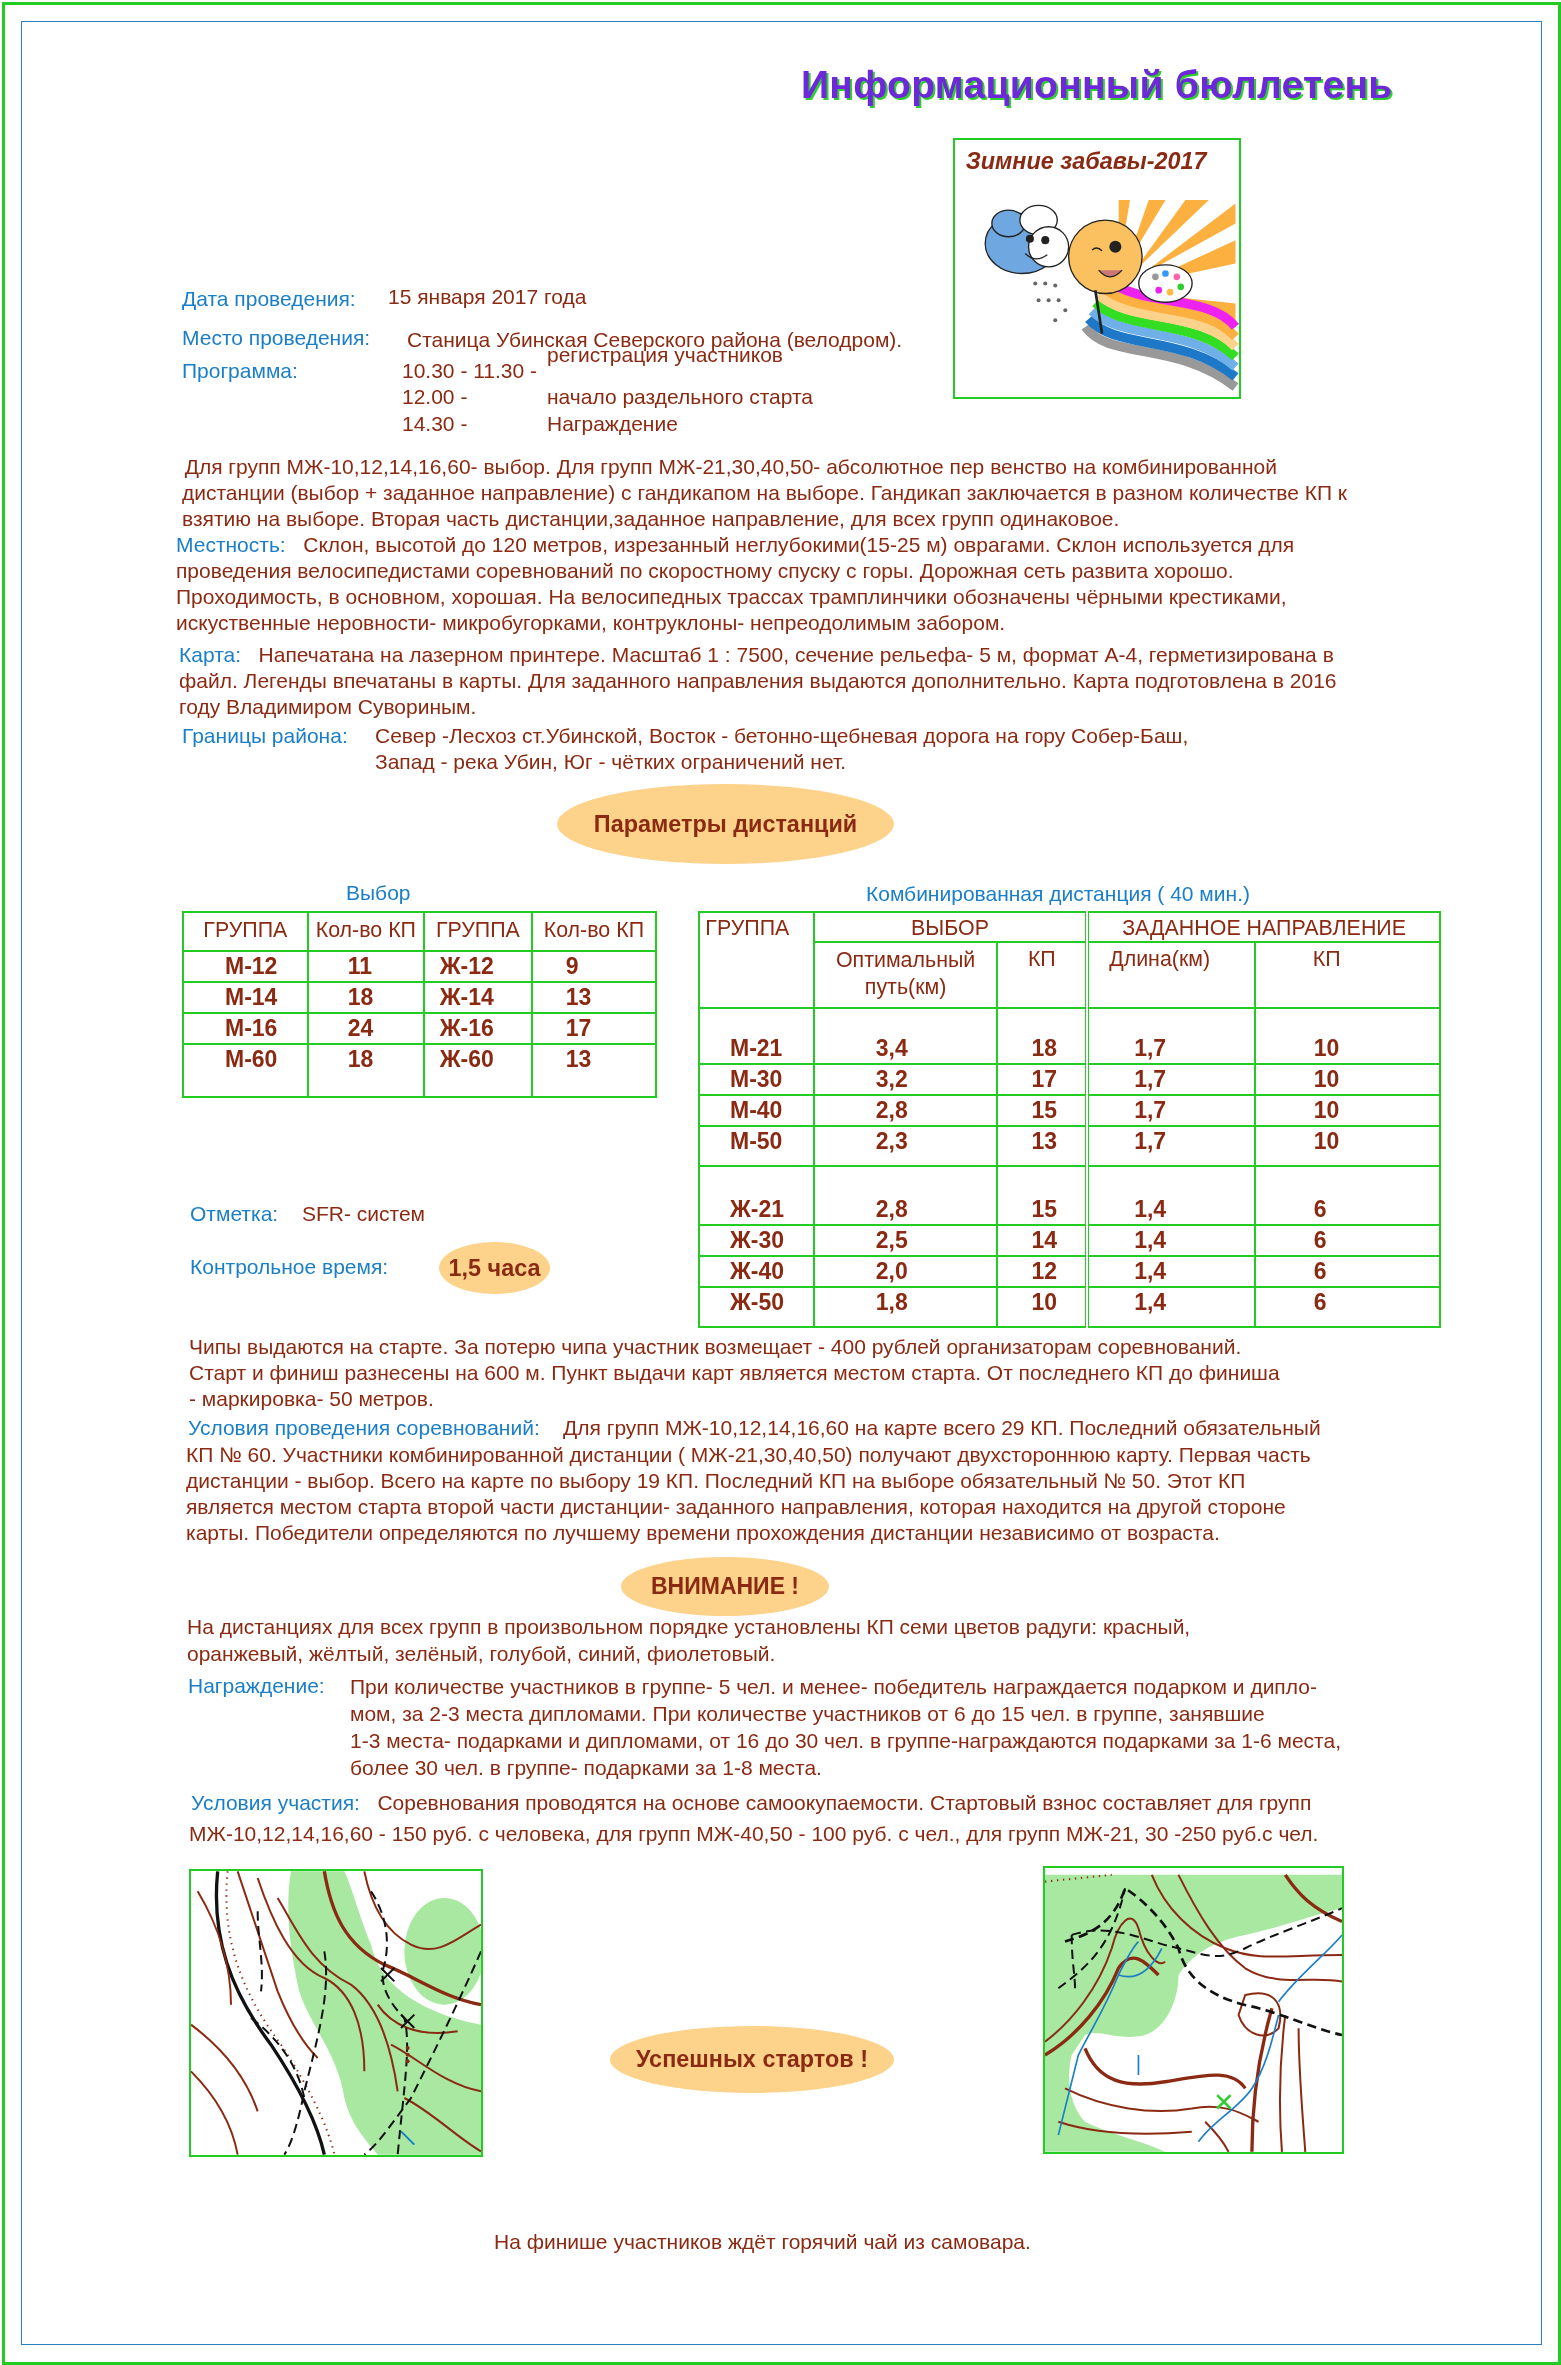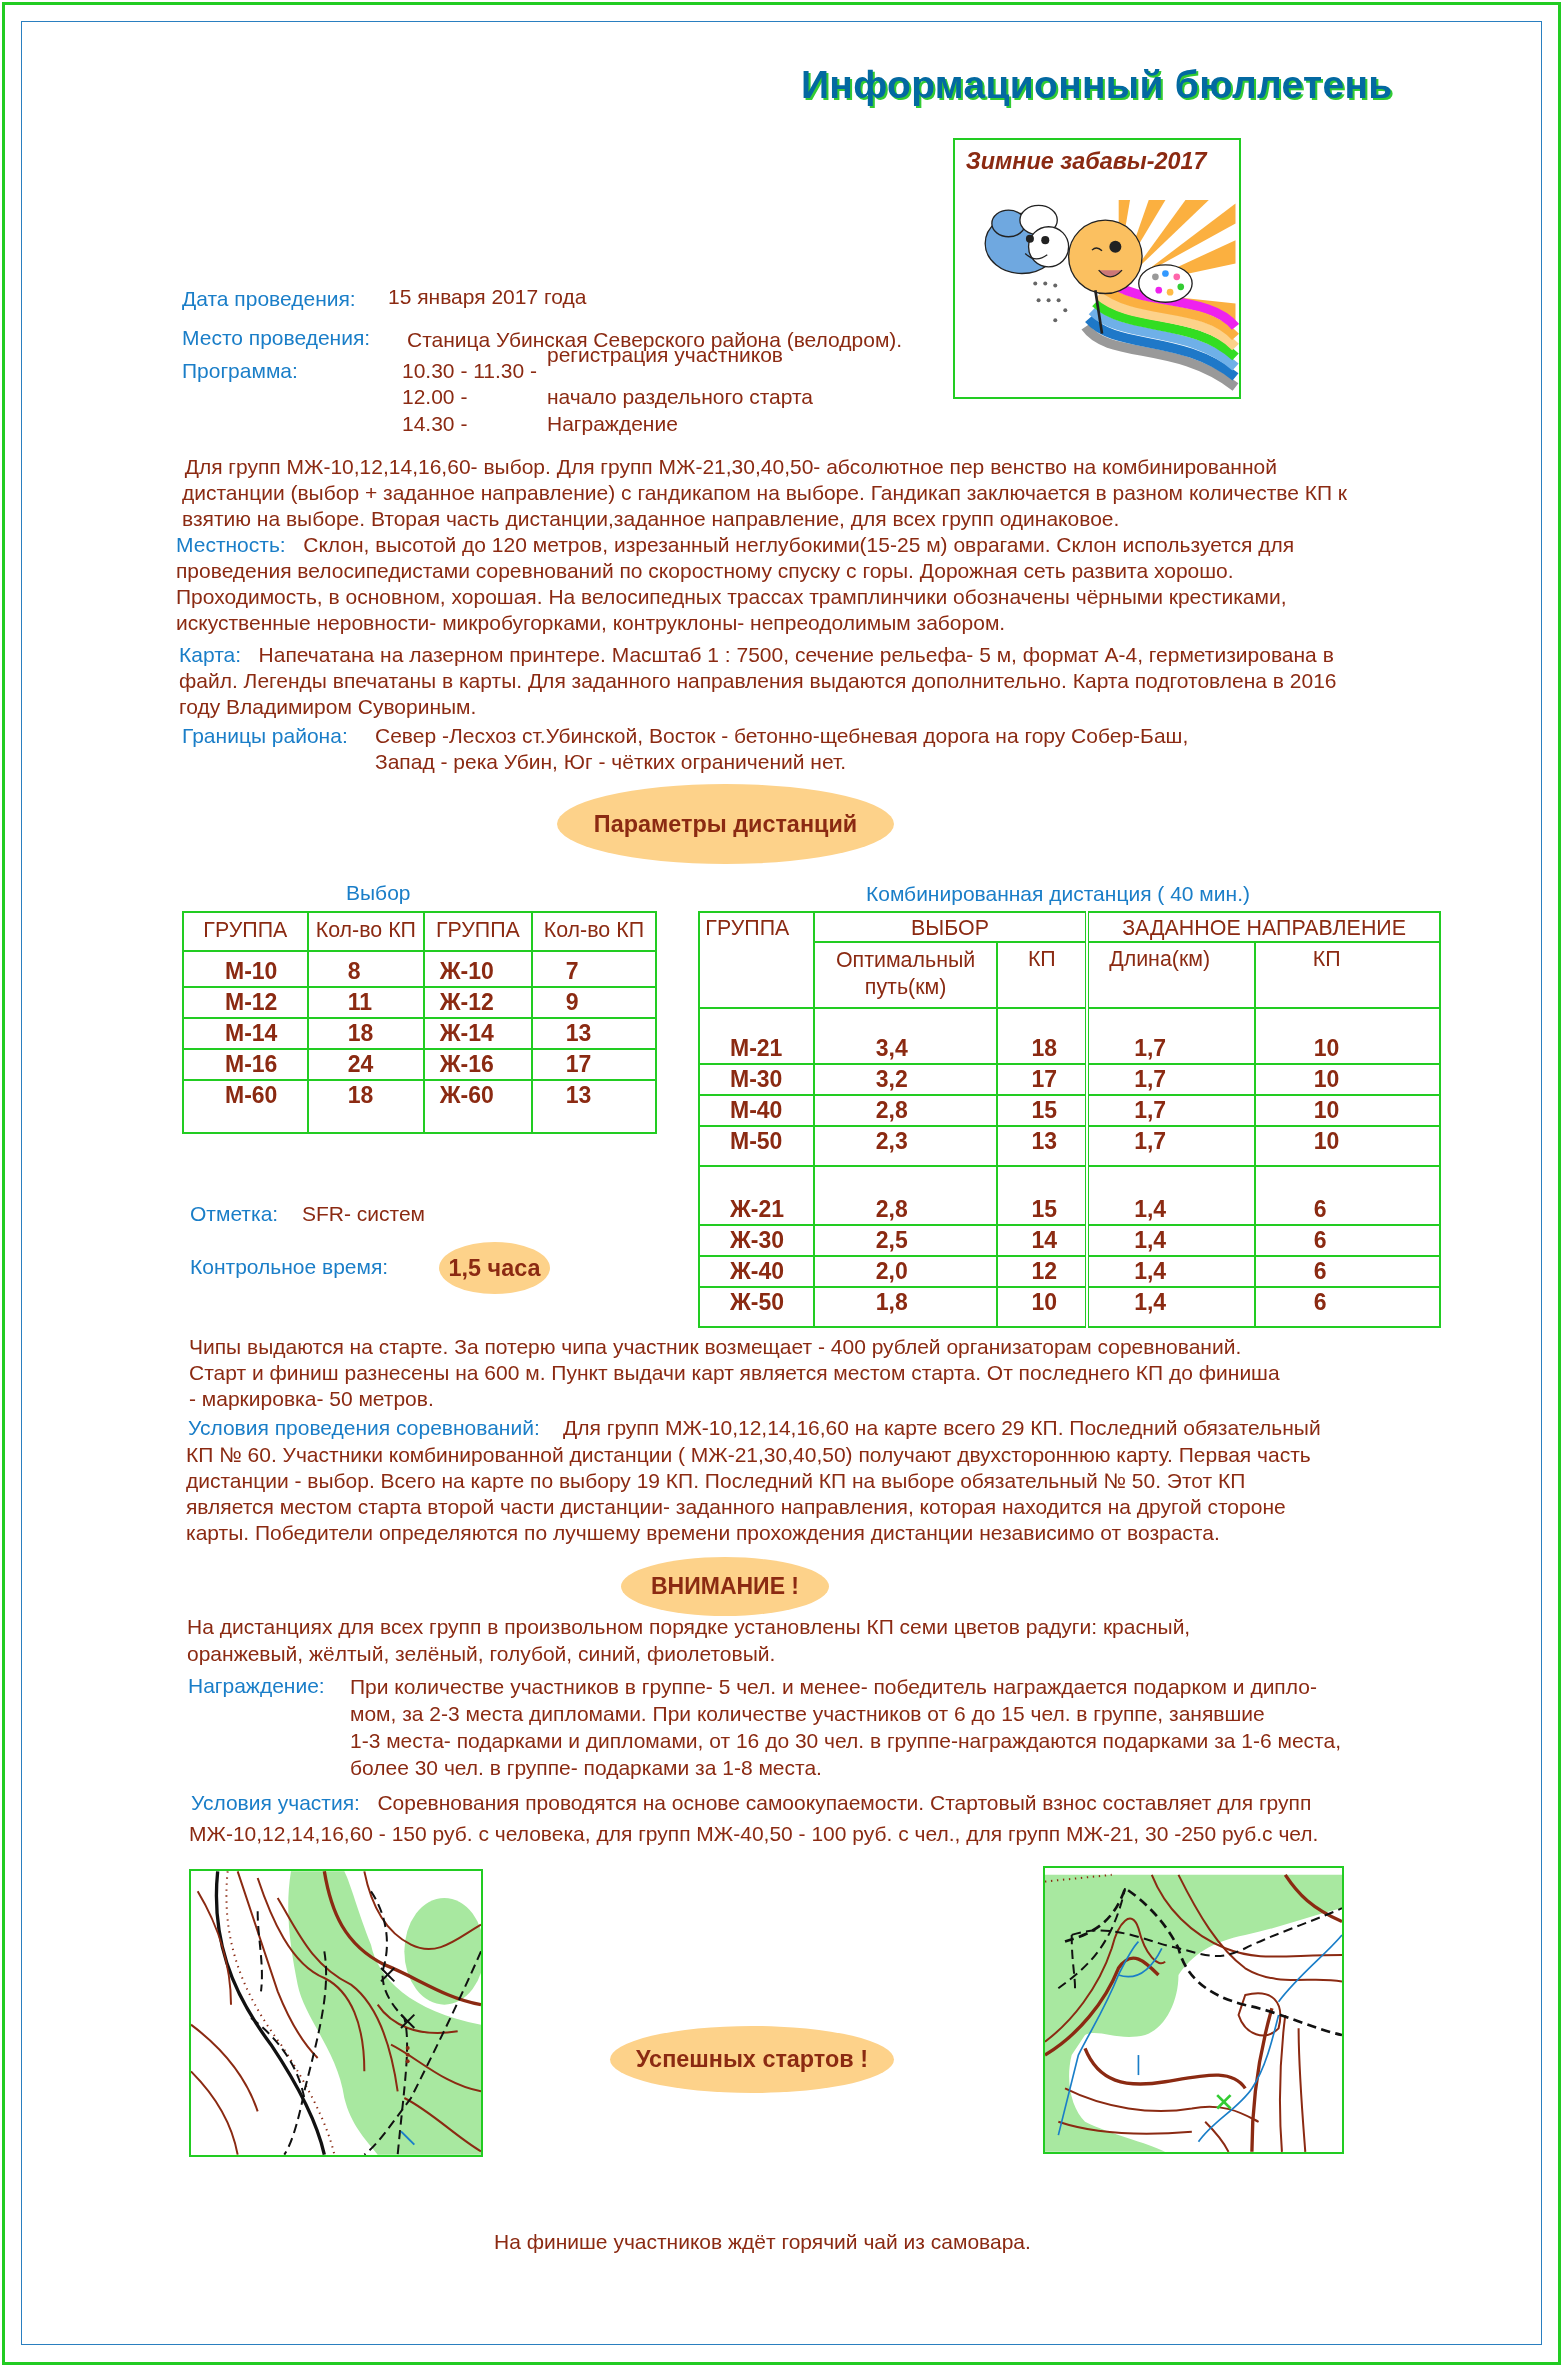--- a/index.html
+++ b/index.html
@@ -6,21 +6,21 @@
   body { width:1562px; height:2366px; position:relative; overflow:hidden;
          font-family:"Liberation Sans", sans-serif; color:#8b2a12; }
   .frame-outer { position:absolute; left:2px; top:2px; width:1553px; height:2357px;
                  border:3.3px solid #22cc22; }
   .frame-inner { position:absolute; left:21.4px; top:21.4px; width:1519px; height:2322px;
                  border:1.3px solid #2a7fc0; }
   .abs { position:absolute; }
   .lbl { color:#1a7ec8; }
   .txt { color:#8b2a12; }
   .f32 { font-size:21px; line-height:25px; }
-  .title { left:801px; top:63px; font-size:39px; font-weight:bold; color:#0369a1;
+  .title { left:801px; top:63px; font-size:39px; font-weight:bold; color:#6d28d9;
            text-shadow:2px 2px 0 #33cc33; letter-spacing:0.3px; white-space:nowrap; }
   .logo { left:953px; top:138px; width:284px; height:257px; border:2.7px solid #22cc22; background:#fff; overflow:hidden;font-style:italic; }
   .logo-title { position:absolute; left:10.7px; top:8px; font-size:23.4px; font-weight:bold; color:#8b2a12; white-space:nowrap; }
   .para { width:1235px; white-space:pre-line; }
   .ellipse { position:absolute; background:#fdd28a; border-radius:50%; display:flex; align-items:center; justify-content:center;
              font-weight:bold; color:#8b2a12; white-space:nowrap; }
   table.grid { position:absolute; border-collapse:collapse; }
   table.grid td, table.grid th { border:2px solid #22cc22; padding:0; vertical-align:top; }
   .th { font-weight:normal; font-size:21.4px; color:#8b2a12; }
   .cellb { font-weight:bold; font-size:23px; color:#8b2a12; line-height:29px; }
@@ -134,26 +134,20 @@
       <col style="width:117px">
       <col style="width:108px">
       <col style="width:125px">
     </colgroup>
   <tbody>
       <tr style="height:39px">
     <td class="th" style="text-align:center;padding-top:5.3px">ГРУППА</td>
     <td class="th" style="text-align:center;padding-top:5.3px">Кол-во КП</td>
     <td class="th" style="text-align:center;padding-top:5.3px">ГРУППА</td>
     <td class="th" style="text-align:center;padding-top:5.3px">Кол-во КП</td>
-  </tr>
-  <tr style="height:36px">
-    <td class="cellb" style="vertical-align:bottom;padding-left:41px">М-10</td>
-    <td class="cellb" style="vertical-align:bottom;padding-left:39px">8</td>
-    <td class="cellb" style="vertical-align:bottom;padding-left:14.7px">Ж-10</td>
-    <td class="cellb" style="vertical-align:bottom;padding-left:33px">7</td>
   </tr>
   <tr style="height:29px">
     <td class="cellb" style="padding-left:41px">М-12</td>
     <td class="cellb" style="padding-left:39px">11</td>
     <td class="cellb" style="padding-left:14.7px">Ж-12</td>
     <td class="cellb" style="padding-left:33px">9</td>
   </tr>
   <tr style="height:29px">
     <td class="cellb" style="padding-left:41px">М-14</td>
     <td class="cellb" style="padding-left:39px">18</td>

